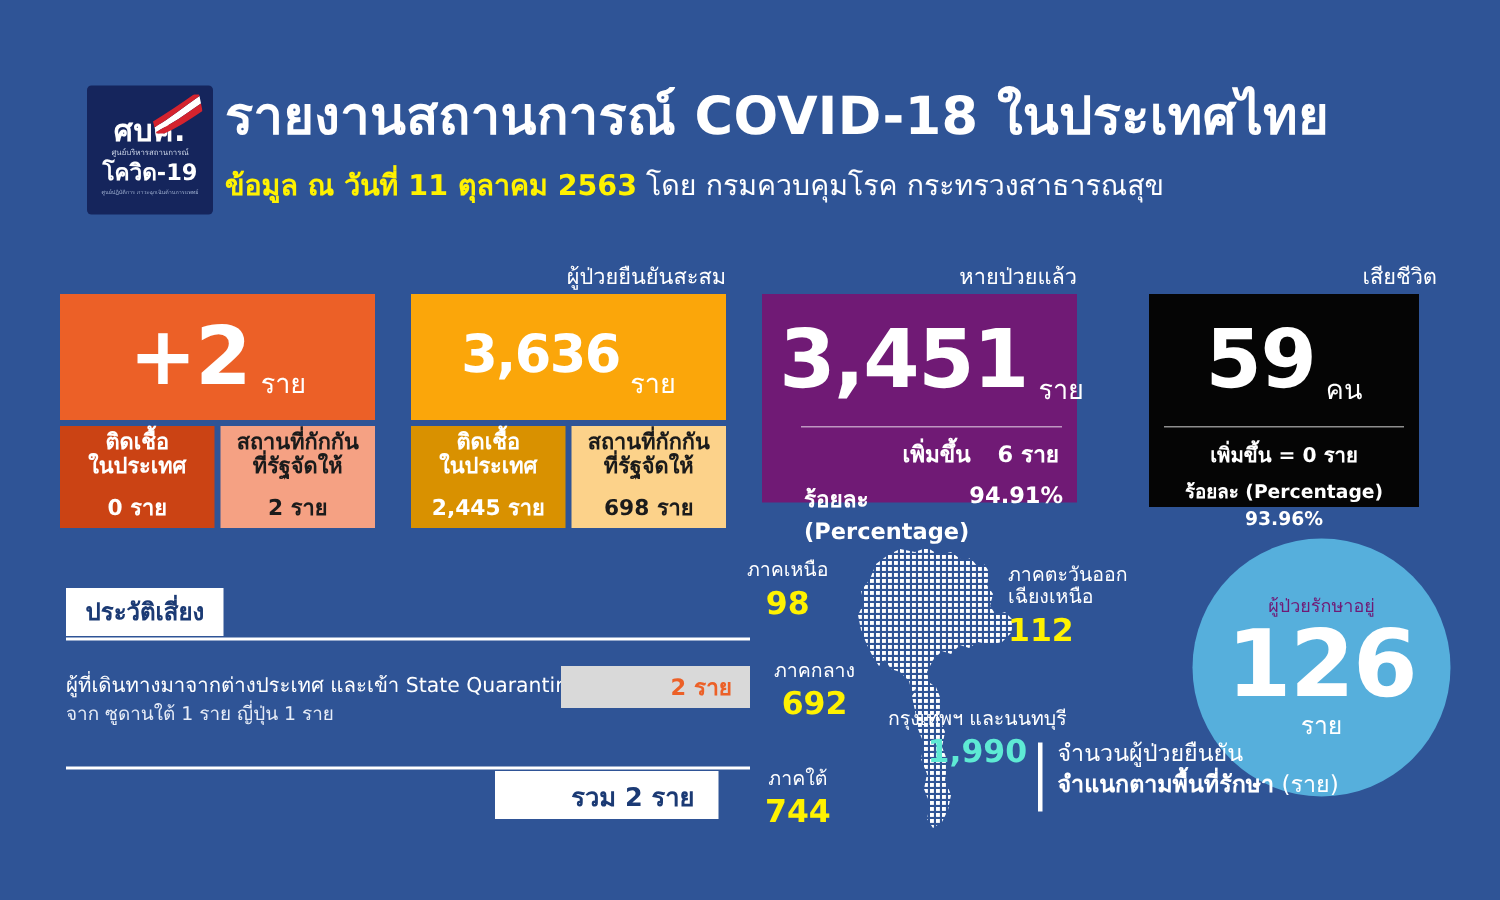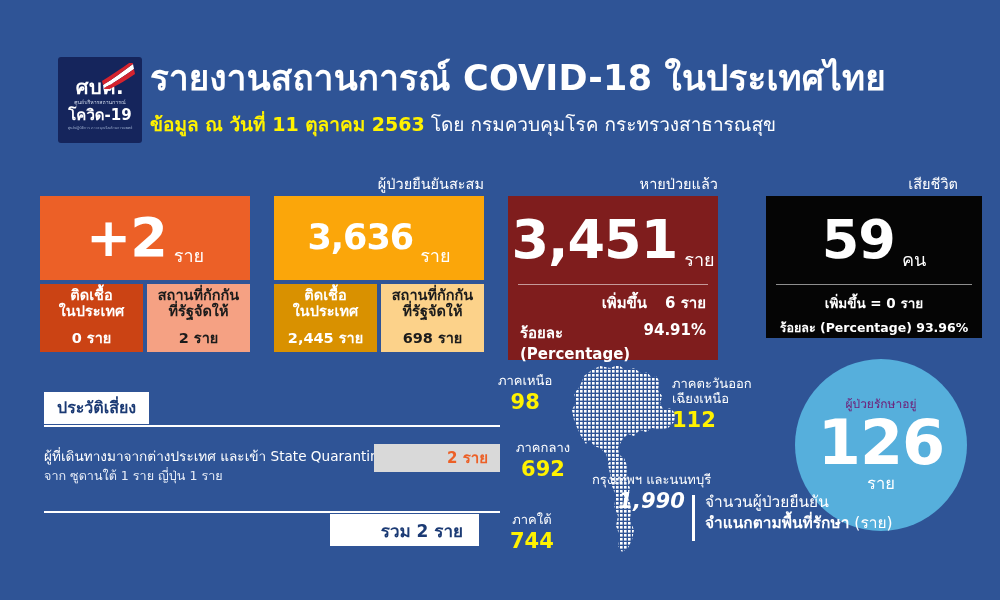--- a/index.html
+++ b/index.html
@@ -60,23 +60,23 @@
   #card-total .sub-a { position:absolute; left:0; top:88px; width:103px; height:68px; background:#D99100; }
   #card-total .sub-b { position:absolute; left:107px; top:88px; width:103px; height:68px; background:#FCD28A; }
 
   .subcell { display:flex; flex-direction:column; align-items:center; justify-content:center; }
   .subcell .l1 { font-size:14.5px; font-weight:bold; line-height:1.12; text-align:center; }
   .subcell .l2 { font-size:14.5px; font-weight:bold; margin-top:7px; }
   .dark-txt { color:#1b1b1b; }
   .light-txt { color:#ffffff; }
 
   
-  #card-recovered .box { position:absolute; left:0; top:0; width:210px; height:164px; background:#7f1d1d; }
-  
-  #card-deaths .box { position:absolute; left:0; top:0; width:216px; height:142px; background:#050505; }
+  #card-recovered .box { position:absolute; left:0; top:0; width:210px; height:139px; background:#701a75;padding-left:16px; }
+  
+  #card-deaths .box { position:absolute; left:0; top:0; width:180px; height:142px; background:#050505; }
 
   .rowline { height:1px; background:rgba(255,255,255,.55); margin:0 10px; }
   .kv { display:flex; justify-content:space-between; padding:0 12px; margin-top:6px; color:#fff; font-size:15px; font-weight:bold; }
   .kv .k { font-weight:bold; }
   .kv-center { text-align:center; color:#fff; font-size:13.5px; font-weight:bold; margin-top:7px; }
 
   
   .tag {
     position:absolute; background:#ffffff; color:#1b3A74;
     font-size:16px; font-weight:bold; padding:3px 13px 4px 13px;
@@ -94,21 +94,21 @@
     justify-content:flex-end; padding-right:16px;
     color:#1b3A74; font-size:17px; font-weight:bold;
   }
 
   
   #map-wrap { position:absolute; left:548px; top:362px; width:150px; height:200px; }
   .maplabel { position:absolute; white-space:nowrap; text-align:center; }
   .maplabel .nm { color:#ffffff; font-size:13px; line-height:1.15; display:block; }
   .maplabel .vl { font-size:21px; font-weight:bold; line-height:1.15; display:block; margin-top:1px; }
   .v-yellow { color:#FFF200; }
-  .v-orange { color:#ffffff;font-style:italic; }
+  .v-orange { color:#5eead4; }
 
   
   #circle {
     position:absolute; left:795px; top:359px; width:172px; height:172px;
     background:#56AFDC; border-radius:50%;
     display:flex; flex-direction:column; align-items:center; justify-content:center;
   }
   #circle .c1 { color:#701a75; font-size:12px; line-height:1; }
   #circle .c2 { color:#ffffff; font-size:62px; font-weight:bold; line-height:1; margin-top:2px; letter-spacing:-1px; }
   #circle .c3 { color:#ffffff; font-size:16.5px; line-height:1; margin-top:2px; }

